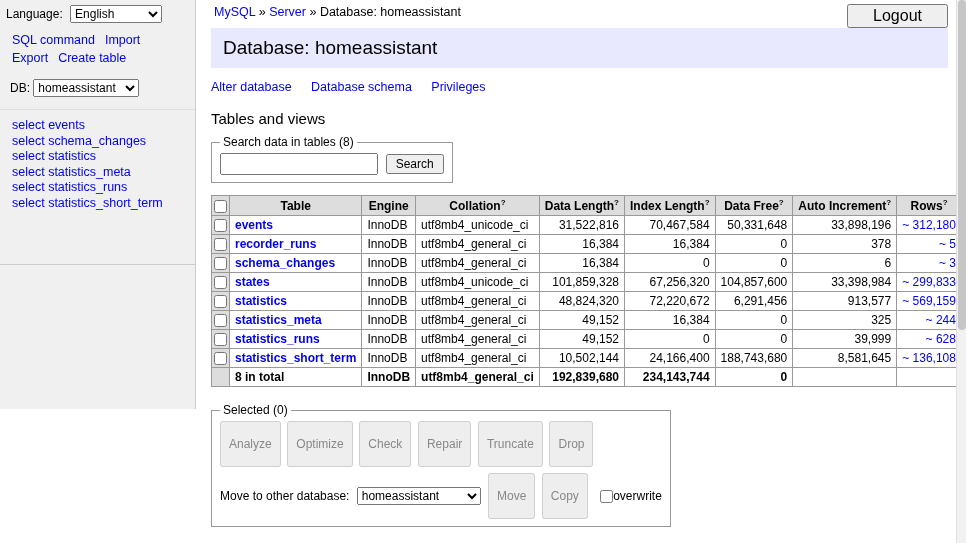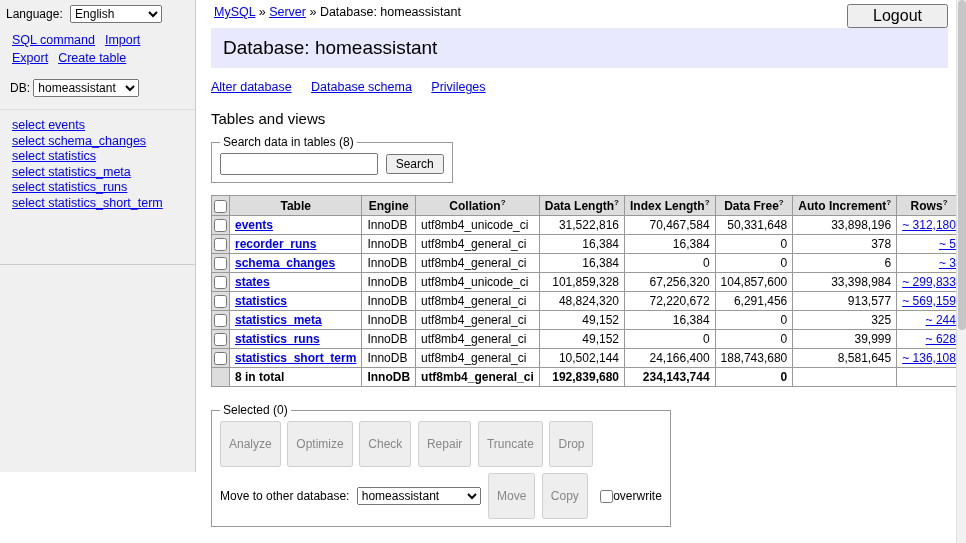--- a/index.html
+++ b/index.html
@@ -5,35 +5,35 @@
   * { box-sizing: border-box; }
   html, body {
     margin: 0; padding: 0;
     width: 966px; height: 543px;
     overflow: hidden;
     background: #fff;
     font-family: "Liberation Sans", sans-serif;
     font-size: 13px;
     color: #000;
   }
-  a { color: #00e; text-decoration: underline; cursor: pointer; }
+  a { color: #00e; cursor: pointer; }
 
   #page {
     position: relative;
     width: 966px;
     height: 543px;
     overflow: hidden;
   }
 
   
   #sidebar {
     position: absolute;
     left: 0; top: 0;
     width: 196px;
-    height: 472px;
+    height: 409px;
     background: #f0f0f0;
     border-right: 1px solid #ccc;
   }
   #lang-box {
     padding: 5px 6px 6px 6px;
     font-size: 12px;
   }
   #lang-box label { margin-right: 4px; }
   #lang-box select {
     font-family: "Liberation Sans", sans-serif;

